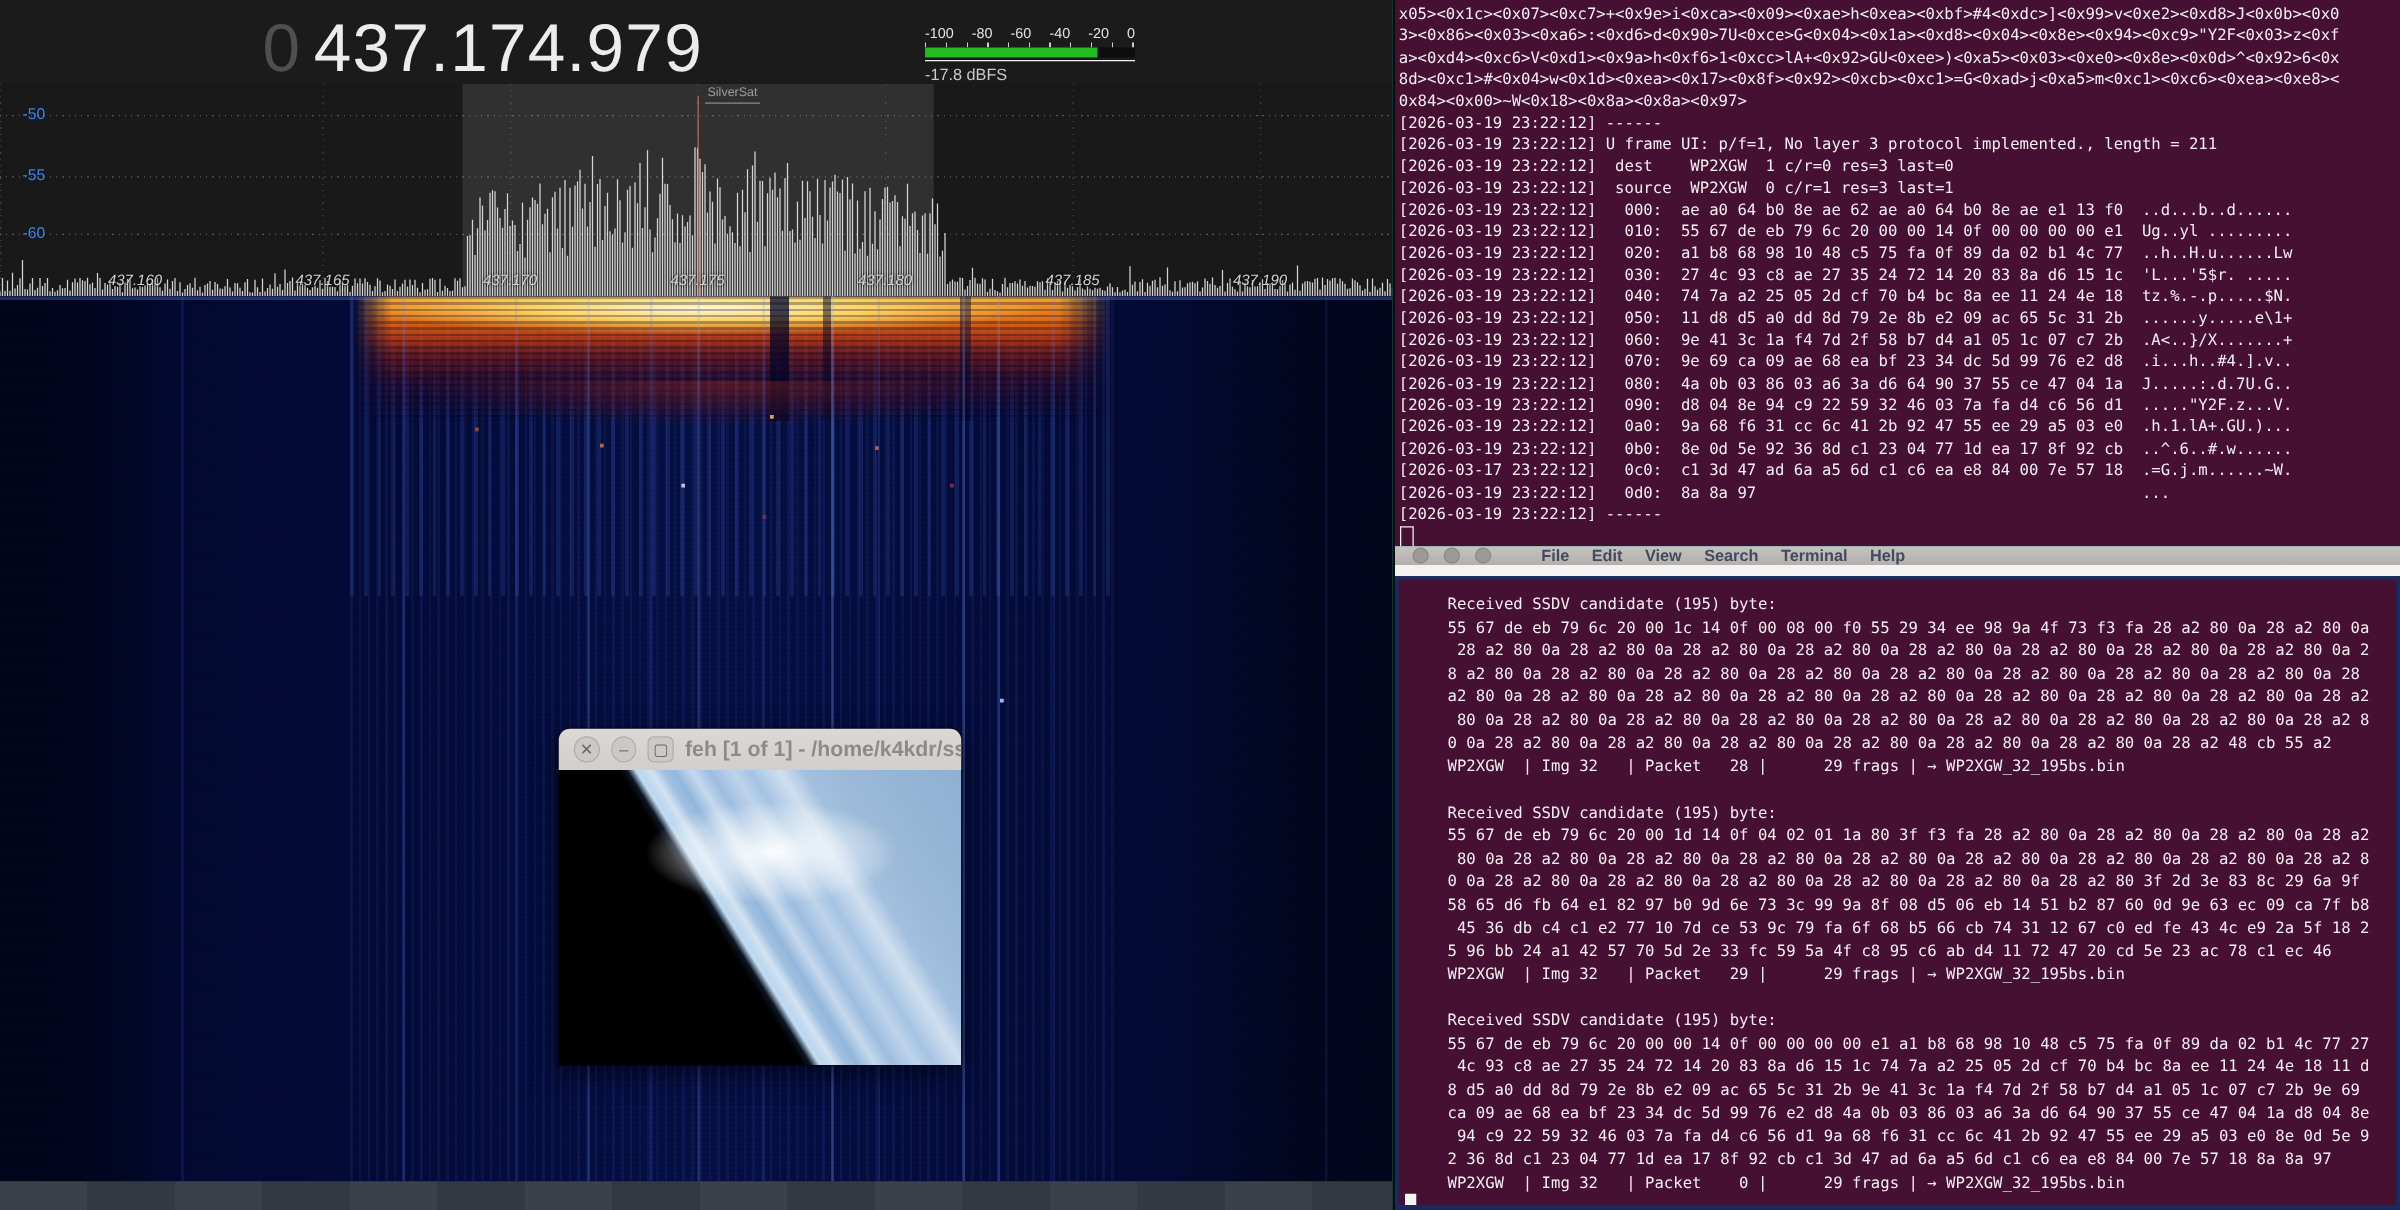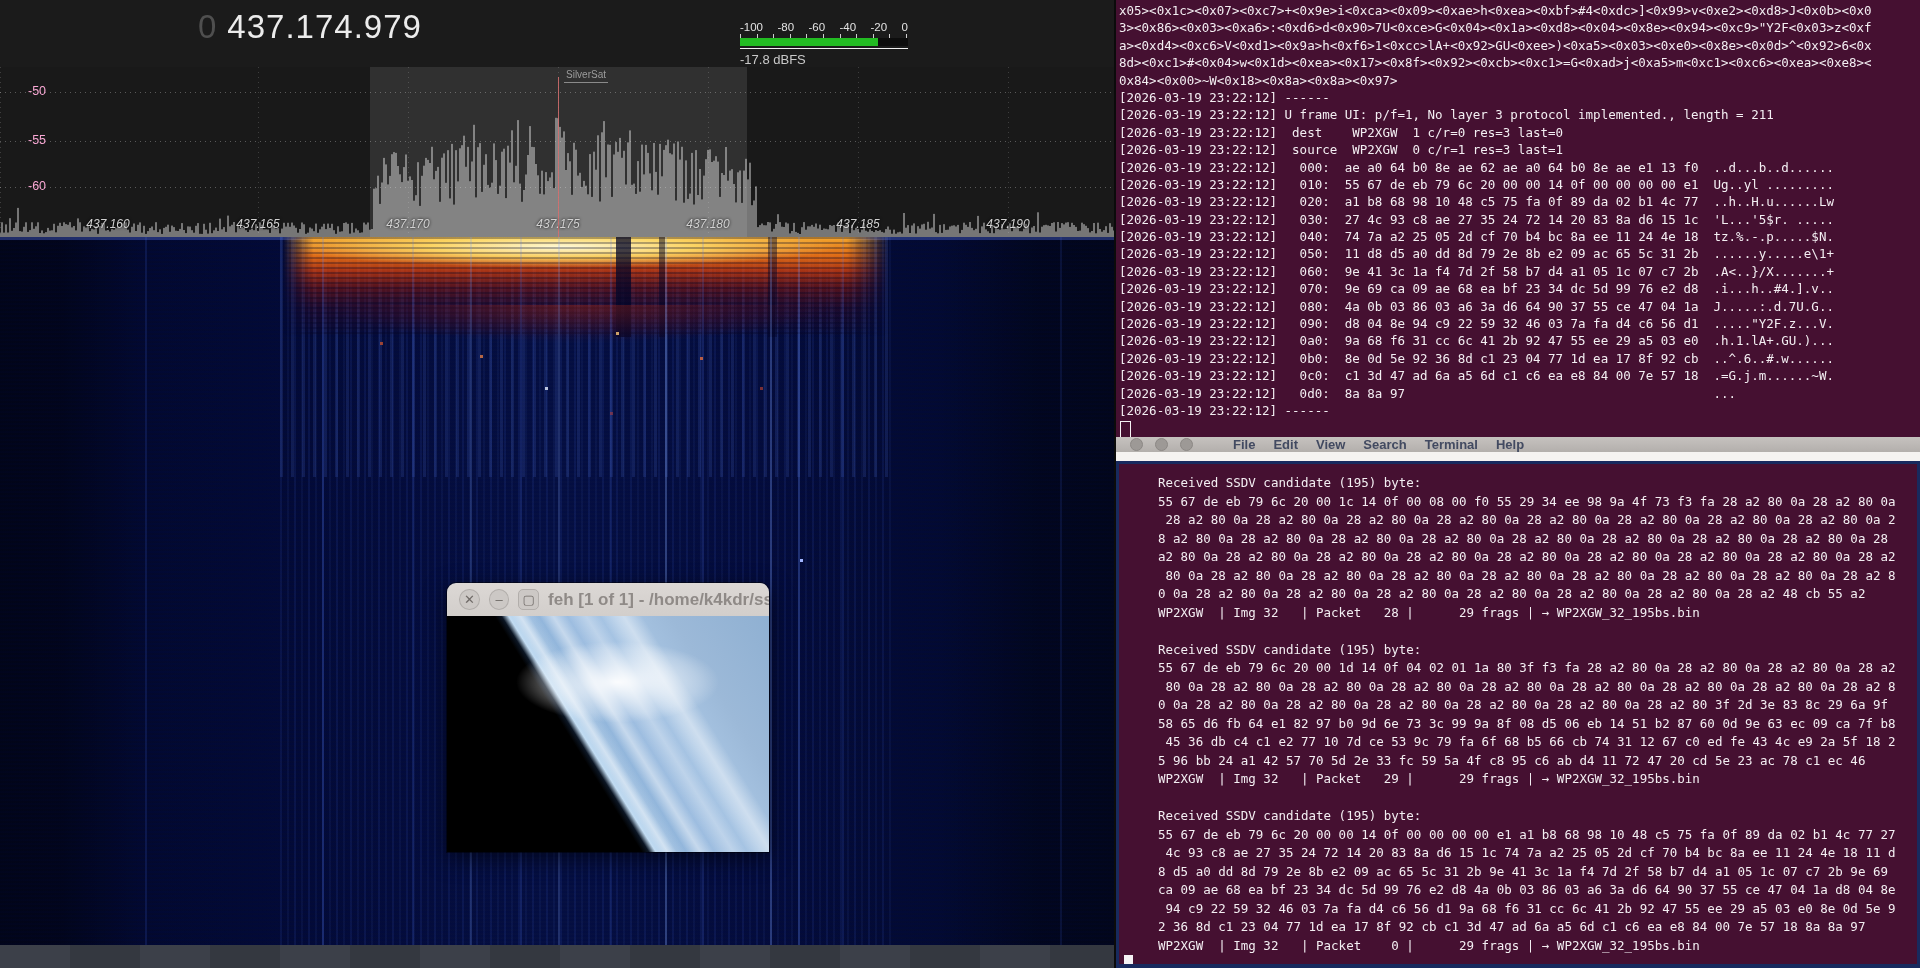--- a/index.html
+++ b/index.html
@@ -2,21 +2,21 @@
 <html><head>
 <meta charset="utf-8">
 <style>
   html,body{margin:0;padding:0;background:#000;width:1920px;height:968px;overflow:hidden;
     font-family:"Liberation Sans",sans-serif;}
   #stage{position:relative;width:1920px;height:968px;background:#000;}
 
   
   #left{position:absolute;left:0;top:0;width:1114px;height:968px;background:#191919;}
   .topbar{position:absolute;left:0;top:0;width:1114px;height:67px;background:#1b1b1b;}
-  .freq{position:absolute;left:198px;top:8px;font-size:33px;letter-spacing:1px;color:#ececec;
+  .freq{position:absolute;left:210px;top:8px;font-size:54px;letter-spacing:1px;color:#ececec;
     font-weight:400;white-space:nowrap;cursor:default;}
   .freq .dim{color:#4f4f4f;margin-right:10px;}
 
   .meter{position:absolute;left:740px;top:7px;width:168px;margin-top:14px;}
   .mticks{display:flex;justify-content:space-between;font-size:11.5px;color:#e2e2e2;line-height:12px;}
   .mtickmarks{height:4px;margin-top:1px;
     background:repeating-linear-gradient(90deg,#cfcfcf 0 1px,transparent 1px 16.6px);}
   .mbar{height:8px;background:#0d0d0d;position:relative;}
   .mfill{height:100%;background:#22bb22;width:0;}
   .mline{height:1px;background:#f2f2f2;margin-top:2px;}
@@ -24,21 +24,21 @@
 
   .spectrum{position:absolute;left:0;top:67px;width:1114px;height:170px;background:#191919;overflow:hidden;}
   .specband{position:absolute;left:370px;top:0;width:377px;height:170px;background:rgba(255,255,255,.10);}
   .gridh{position:absolute;left:0;width:1114px;height:1px;
     background:repeating-linear-gradient(90deg,rgba(255,255,255,.28) 0 1px,transparent 1px 5px);}
   .gridv{position:absolute;top:0;width:1px;height:170px;
     background:repeating-linear-gradient(180deg,rgba(255,255,255,.16) 0 1px,transparent 1px 5px);}
   .gridv:nth-of-type(1){left:108px}.gridv:nth-of-type(2){left:258px}.gridv:nth-of-type(3){left:408px}
   .gridv:nth-of-type(4){left:558px}.gridv:nth-of-type(5){left:708px}.gridv:nth-of-type(6){left:858px}
   .gridv:nth-of-type(7){left:1008px}
-  .ylabels .ylabel{position:absolute;left:28px;font-size:12.5px;color:#f9a8d4;}
+  .ylabels .ylabel{position:absolute;left:18px;font-size:12.5px;color:#3b82f6;}
   .ylabels .ylabel:nth-child(1){top:17px}.ylabels .ylabel:nth-child(2){top:66px}.ylabels .ylabel:nth-child(3){top:112px}
   .redline{position:absolute;left:558px;top:10px;width:1px;height:160px;background:rgba(214,110,110,.85);}
   .marker{position:absolute;left:564px;top:2px;font-size:10px;color:#9c9c9c;
     border-bottom:1px solid #8a8a8a;padding:0 2px 2px 2px;}
   .xticks .xtick{position:absolute;top:150px;transform:translateX(-50%);font-size:12px;color:#d2d2d2;
     text-shadow:0 0 3px #000;font-style:italic;}
   .xticks .xtick:nth-child(1){left:108px}.xticks .xtick:nth-child(2){left:258px}
   .xticks .xtick:nth-child(3){left:408px}.xticks .xtick:nth-child(4){left:558px}
   .xticks .xtick:nth-child(5){left:708px}.xticks .xtick:nth-child(6){left:858px}
   .xticks .xtick:nth-child(7){left:1008px}
@@ -235,21 +235,21 @@
           <div class="tline">[2026-03-19 23:22:12]   020:  a1 b8 68 98 10 48 c5 75 fa 0f 89 da 02 b1 4c 77  ..h..H.u......Lw</div>
           <div class="tline">[2026-03-19 23:22:12]   030:  27 4c 93 c8 ae 27 35 24 72 14 20 83 8a d6 15 1c  'L...'5$r. .....</div>
           <div class="tline">[2026-03-19 23:22:12]   040:  74 7a a2 25 05 2d cf 70 b4 bc 8a ee 11 24 4e 18  tz.%.-.p.....$N.</div>
           <div class="tline">[2026-03-19 23:22:12]   050:  11 d8 d5 a0 dd 8d 79 2e 8b e2 09 ac 65 5c 31 2b  ......y.....e\1+</div>
           <div class="tline">[2026-03-19 23:22:12]   060:  9e 41 3c 1a f4 7d 2f 58 b7 d4 a1 05 1c 07 c7 2b  .A&lt;..}/X.......+</div>
           <div class="tline">[2026-03-19 23:22:12]   070:  9e 69 ca 09 ae 68 ea bf 23 34 dc 5d 99 76 e2 d8  .i...h..#4.].v..</div>
           <div class="tline">[2026-03-19 23:22:12]   080:  4a 0b 03 86 03 a6 3a d6 64 90 37 55 ce 47 04 1a  J.....:.d.7U.G..</div>
           <div class="tline">[2026-03-19 23:22:12]   090:  d8 04 8e 94 c9 22 59 32 46 03 7a fa d4 c6 56 d1  ....."Y2F.z...V.</div>
           <div class="tline">[2026-03-19 23:22:12]   0a0:  9a 68 f6 31 cc 6c 41 2b 92 47 55 ee 29 a5 03 e0  .h.1.lA+.GU.)...</div>
           <div class="tline">[2026-03-19 23:22:12]   0b0:  8e 0d 5e 92 36 8d c1 23 04 77 1d ea 17 8f 92 cb  ..^.6..#.w......</div>
-          <div class="tline">[2026-03-19 23:22:12]   0c0:  c1 3d 47 ad 6a a5 6d c1 c6 ea e8 84 00 7e 57 18  .=G.j.m......~W.</div>
+          <div class="tline">[2026-03-17 23:22:12]   0c0:  c1 3d 47 ad 6a a5 6d c1 c6 ea e8 84 00 7e 57 18  .=G.j.m......~W.</div>
           <div class="tline">[2026-03-19 23:22:12]   0d0:  8a 8a 97                                         ...</div>
           <div class="tline">[2026-03-19 23:22:12] ------</div>
         </div>
       <div class="cursor-hollow"></div>
     </div>
 
     <div class="menubar">
       <div class="mdots">
         <span class="mdot"></span>
         <span class="mdot"></span>

